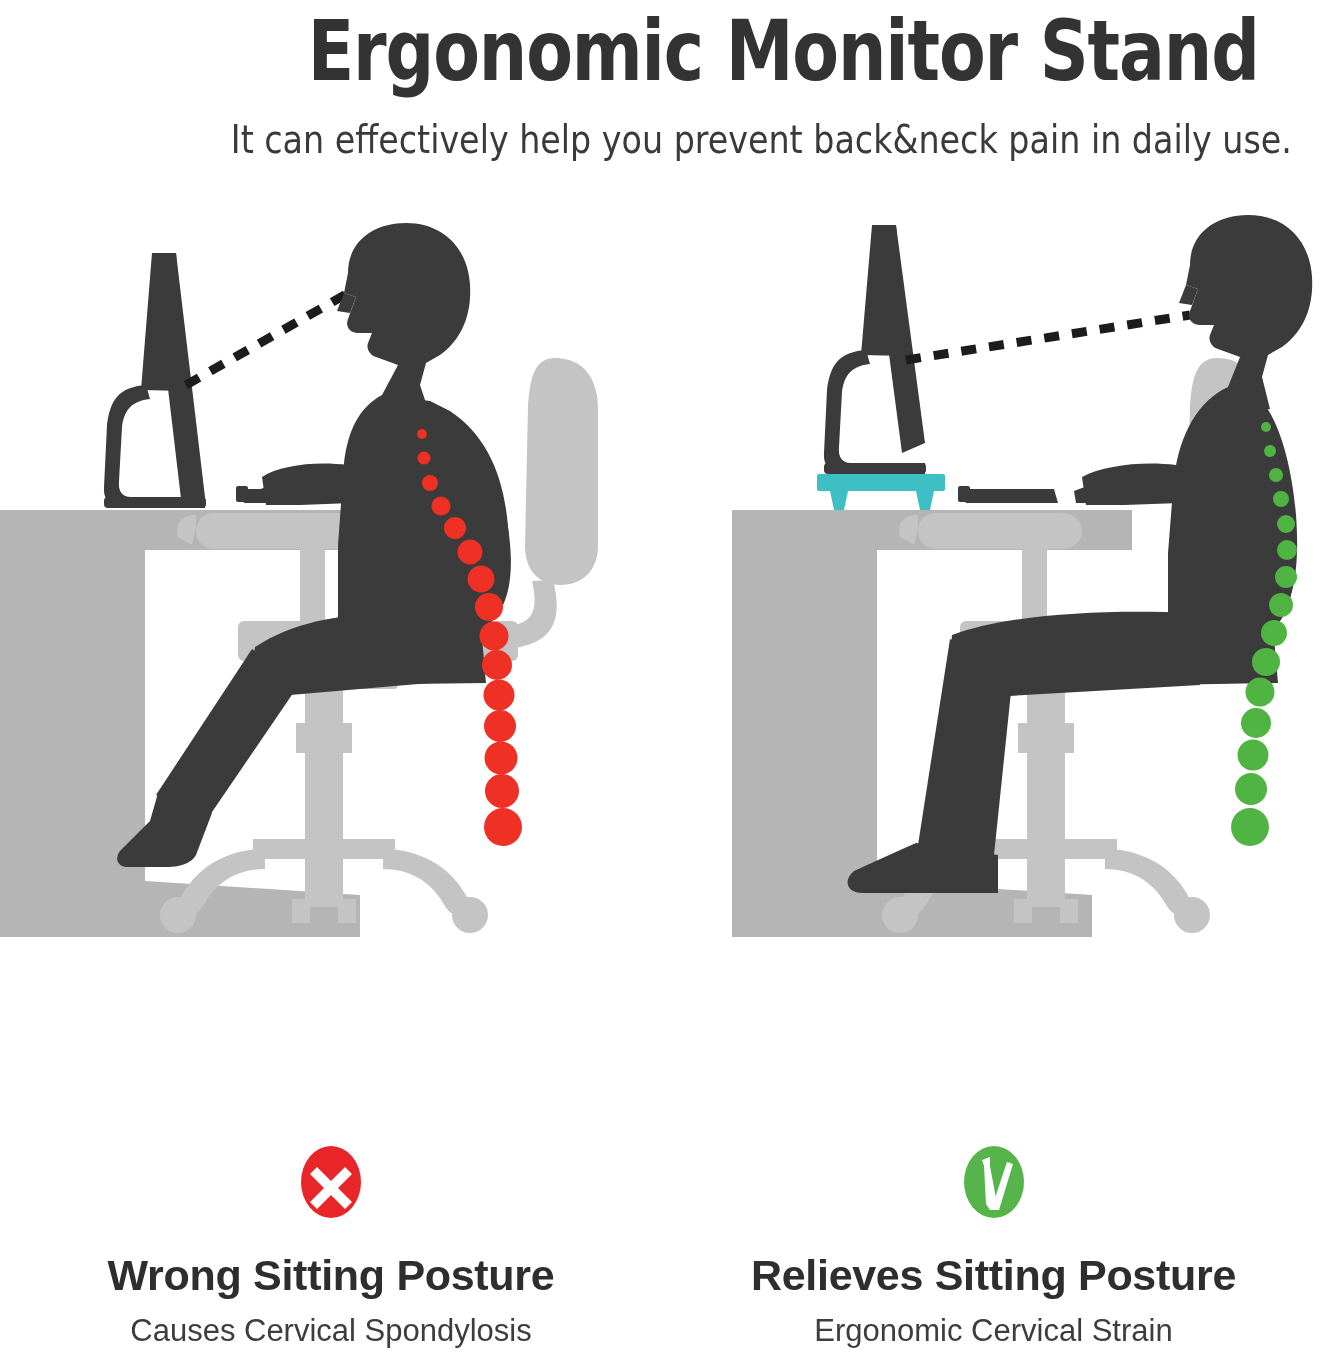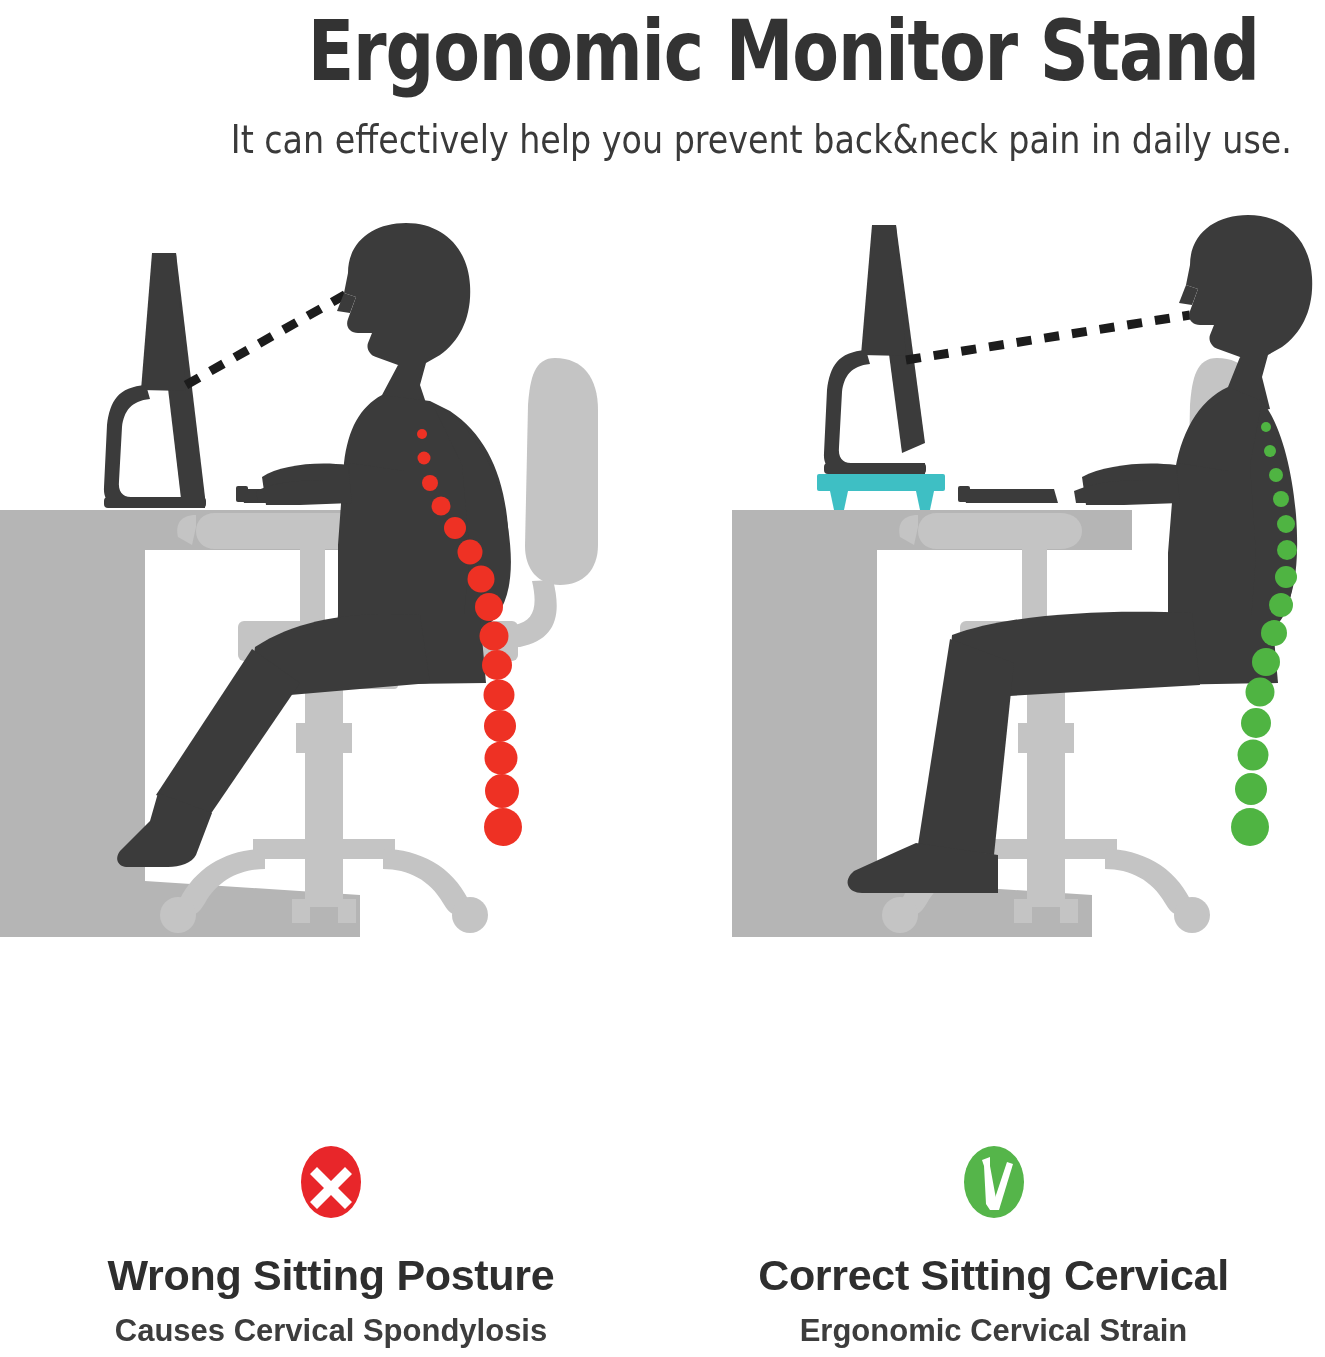--- a/index.html
+++ b/index.html
@@ -96,21 +96,21 @@
     line-height: 50px;
     font-weight: bold;
     color: #2e2e2e;
     margin: 28px 0 0 0;
     letter-spacing: -0.3px;
     white-space: nowrap;
   }
   .caption-sub {
     font-size: 31px;
     line-height: 38px;
-    font-weight: bold;
+    font-weight: normal;
     color: #3d3d3d;
     margin: 12px 0 0 0;
     white-space: nowrap;
   }
 </style>
 </head>
 <body>
 
 <div class="page">
 
@@ -354,18 +354,18 @@
       <div class="caption-title">Wrong Sitting Posture</div>
       <div class="caption-sub">Causes Cervical Spondylosis</div>
     </div>
 
     <div class="caption-col right">
       <svg class="status-badge" viewBox="0 0 68 80">
         <ellipse cx="34" cy="40" rx="30" ry="36" fill="#55b54a"></ellipse>
         <path d="M22 18 L30 15 L30 24 L37 62 L34 68 L30 68 L26 62 L24 24 Z" fill="#ffffff"></path>
         <path d="M33 62 L47 20 L53 22 L39 68 L34 68 Z" fill="#ffffff"></path>
       </svg>
-      <div class="caption-title">Correct Sitting Cervical</div>
+      <div class="caption-title">Relieves Sitting Posture</div>
       <div class="caption-sub">Ergonomic Cervical Strain</div>
     </div>
   </div>
 
 </div>
 
 </body></html>

